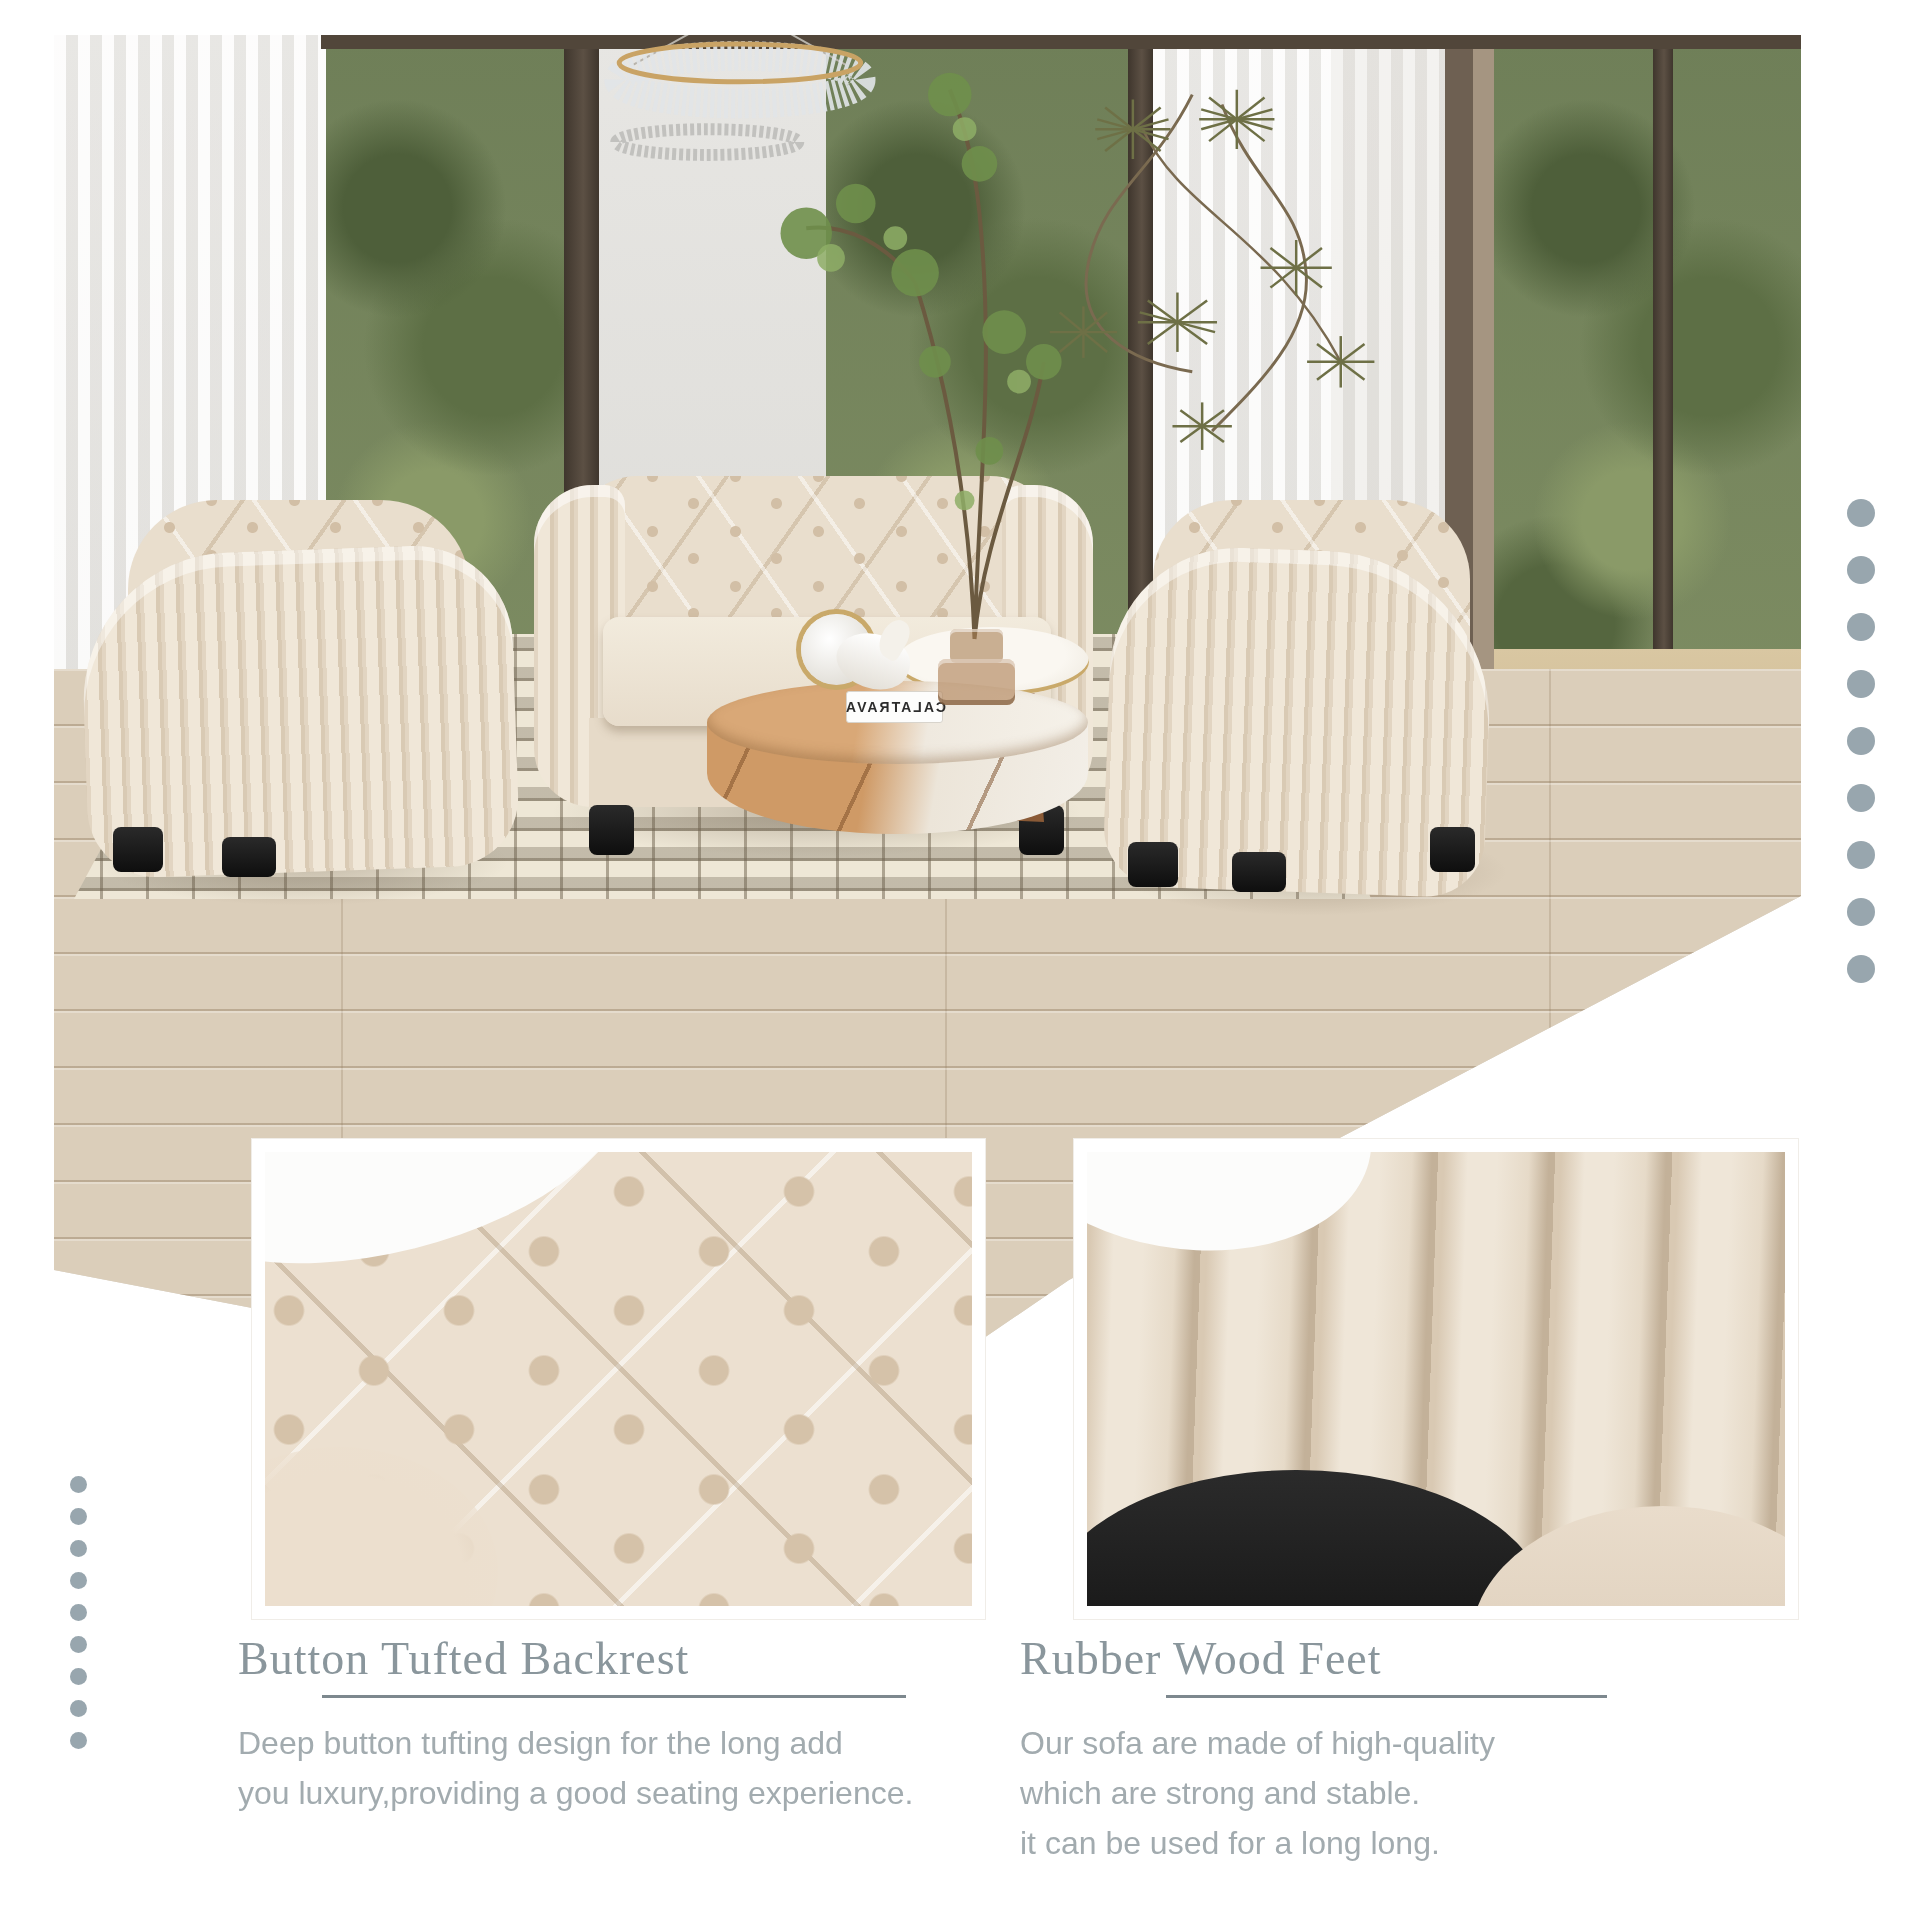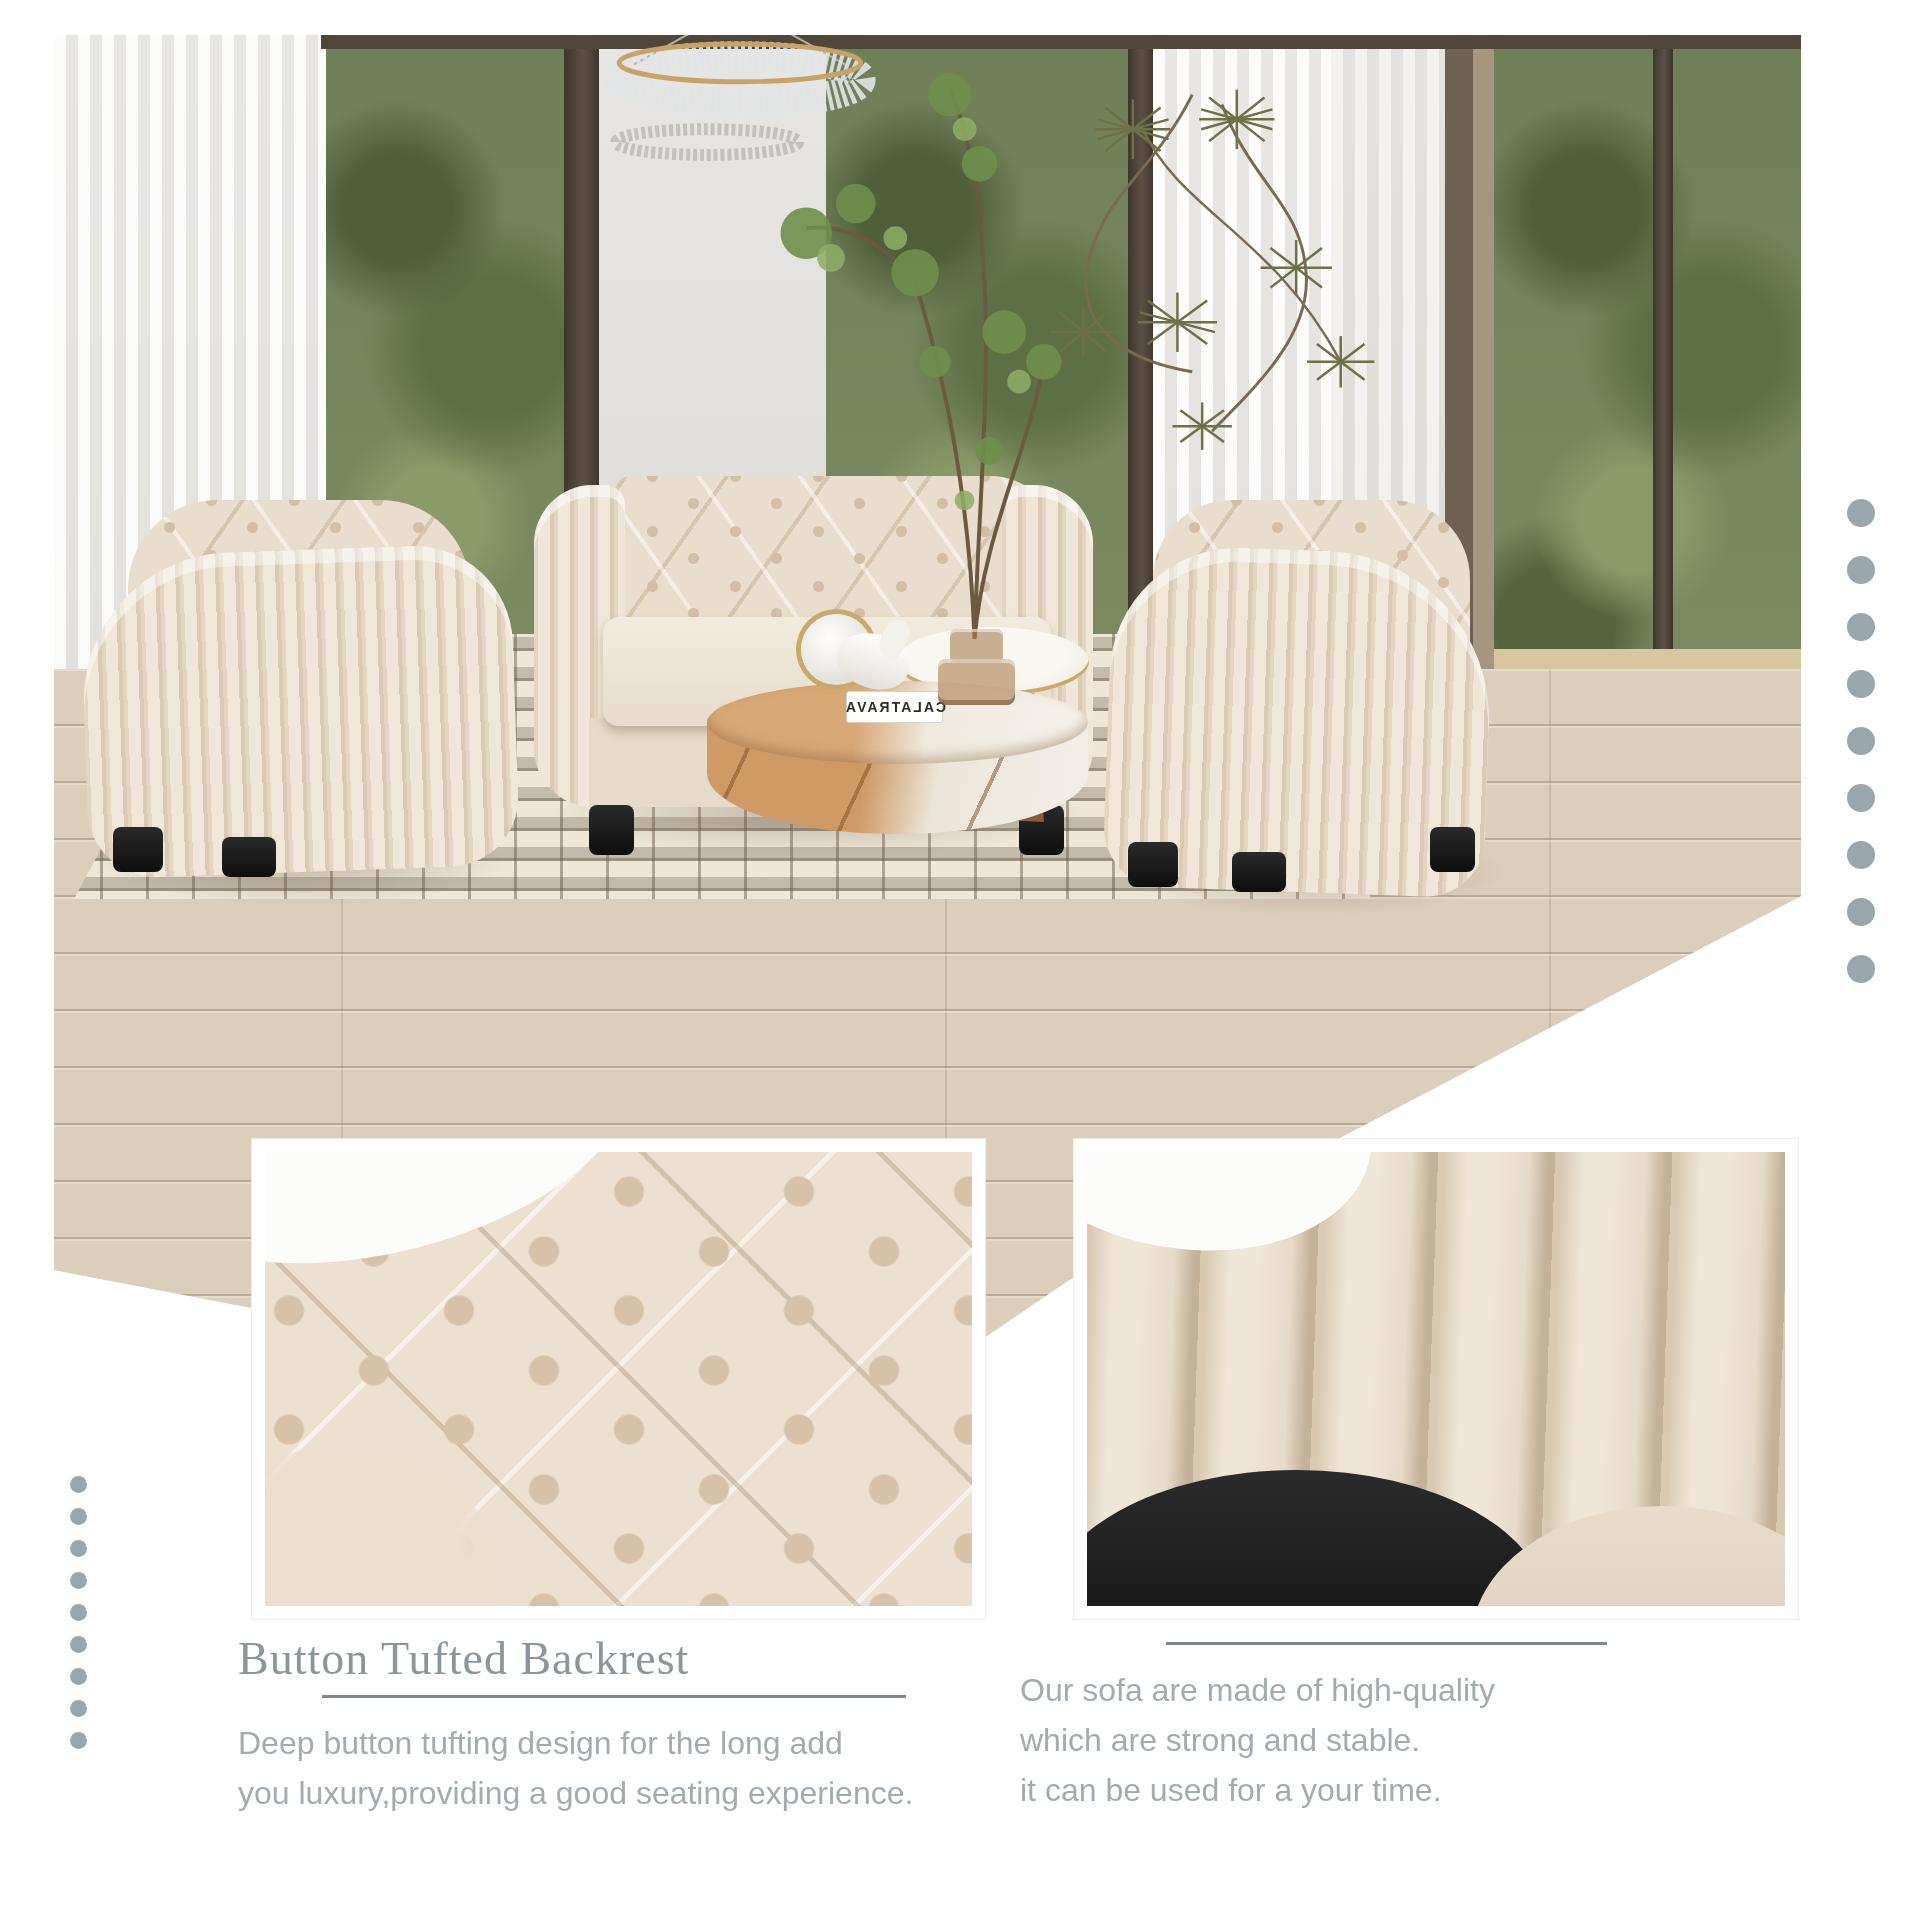--- a/index.html
+++ b/index.html
@@ -281,24 +281,25 @@
   </div>
 
   <div class="caption" style="left:238px;top:1632px;width:752px;">
     <h2>Button Tufted Backrest</h2>
     <div class="rule" style="width:584px;"></div>
     <span class="line">Deep button tufting design for the long add</span>
     <span class="line">you luxury,providing a good seating experience.</span>
   </div>
 
   <div class="caption" style="left:1020px;top:1632px;width:733px;">
+    <h2>Rubber Wood Feet</h2>
     <div class="rule" style="width:441px;"></div>
     <span class="line">Our sofa are made of high-quality</span>
     <span class="line">which are strong and stable.</span>
-    <span class="line">it can be used for a your time.</span>
+    <span class="line">it can be used for a long long.</span>
   </div>
 
   <div class="dotcol dotcol-right" style="left:1847px;top:499px;">
     <span class="dot"></span>
       <span class="dot"></span>
       <span class="dot"></span>
       <span class="dot"></span>
       <span class="dot"></span>
       <span class="dot"></span>
       <span class="dot"></span>

